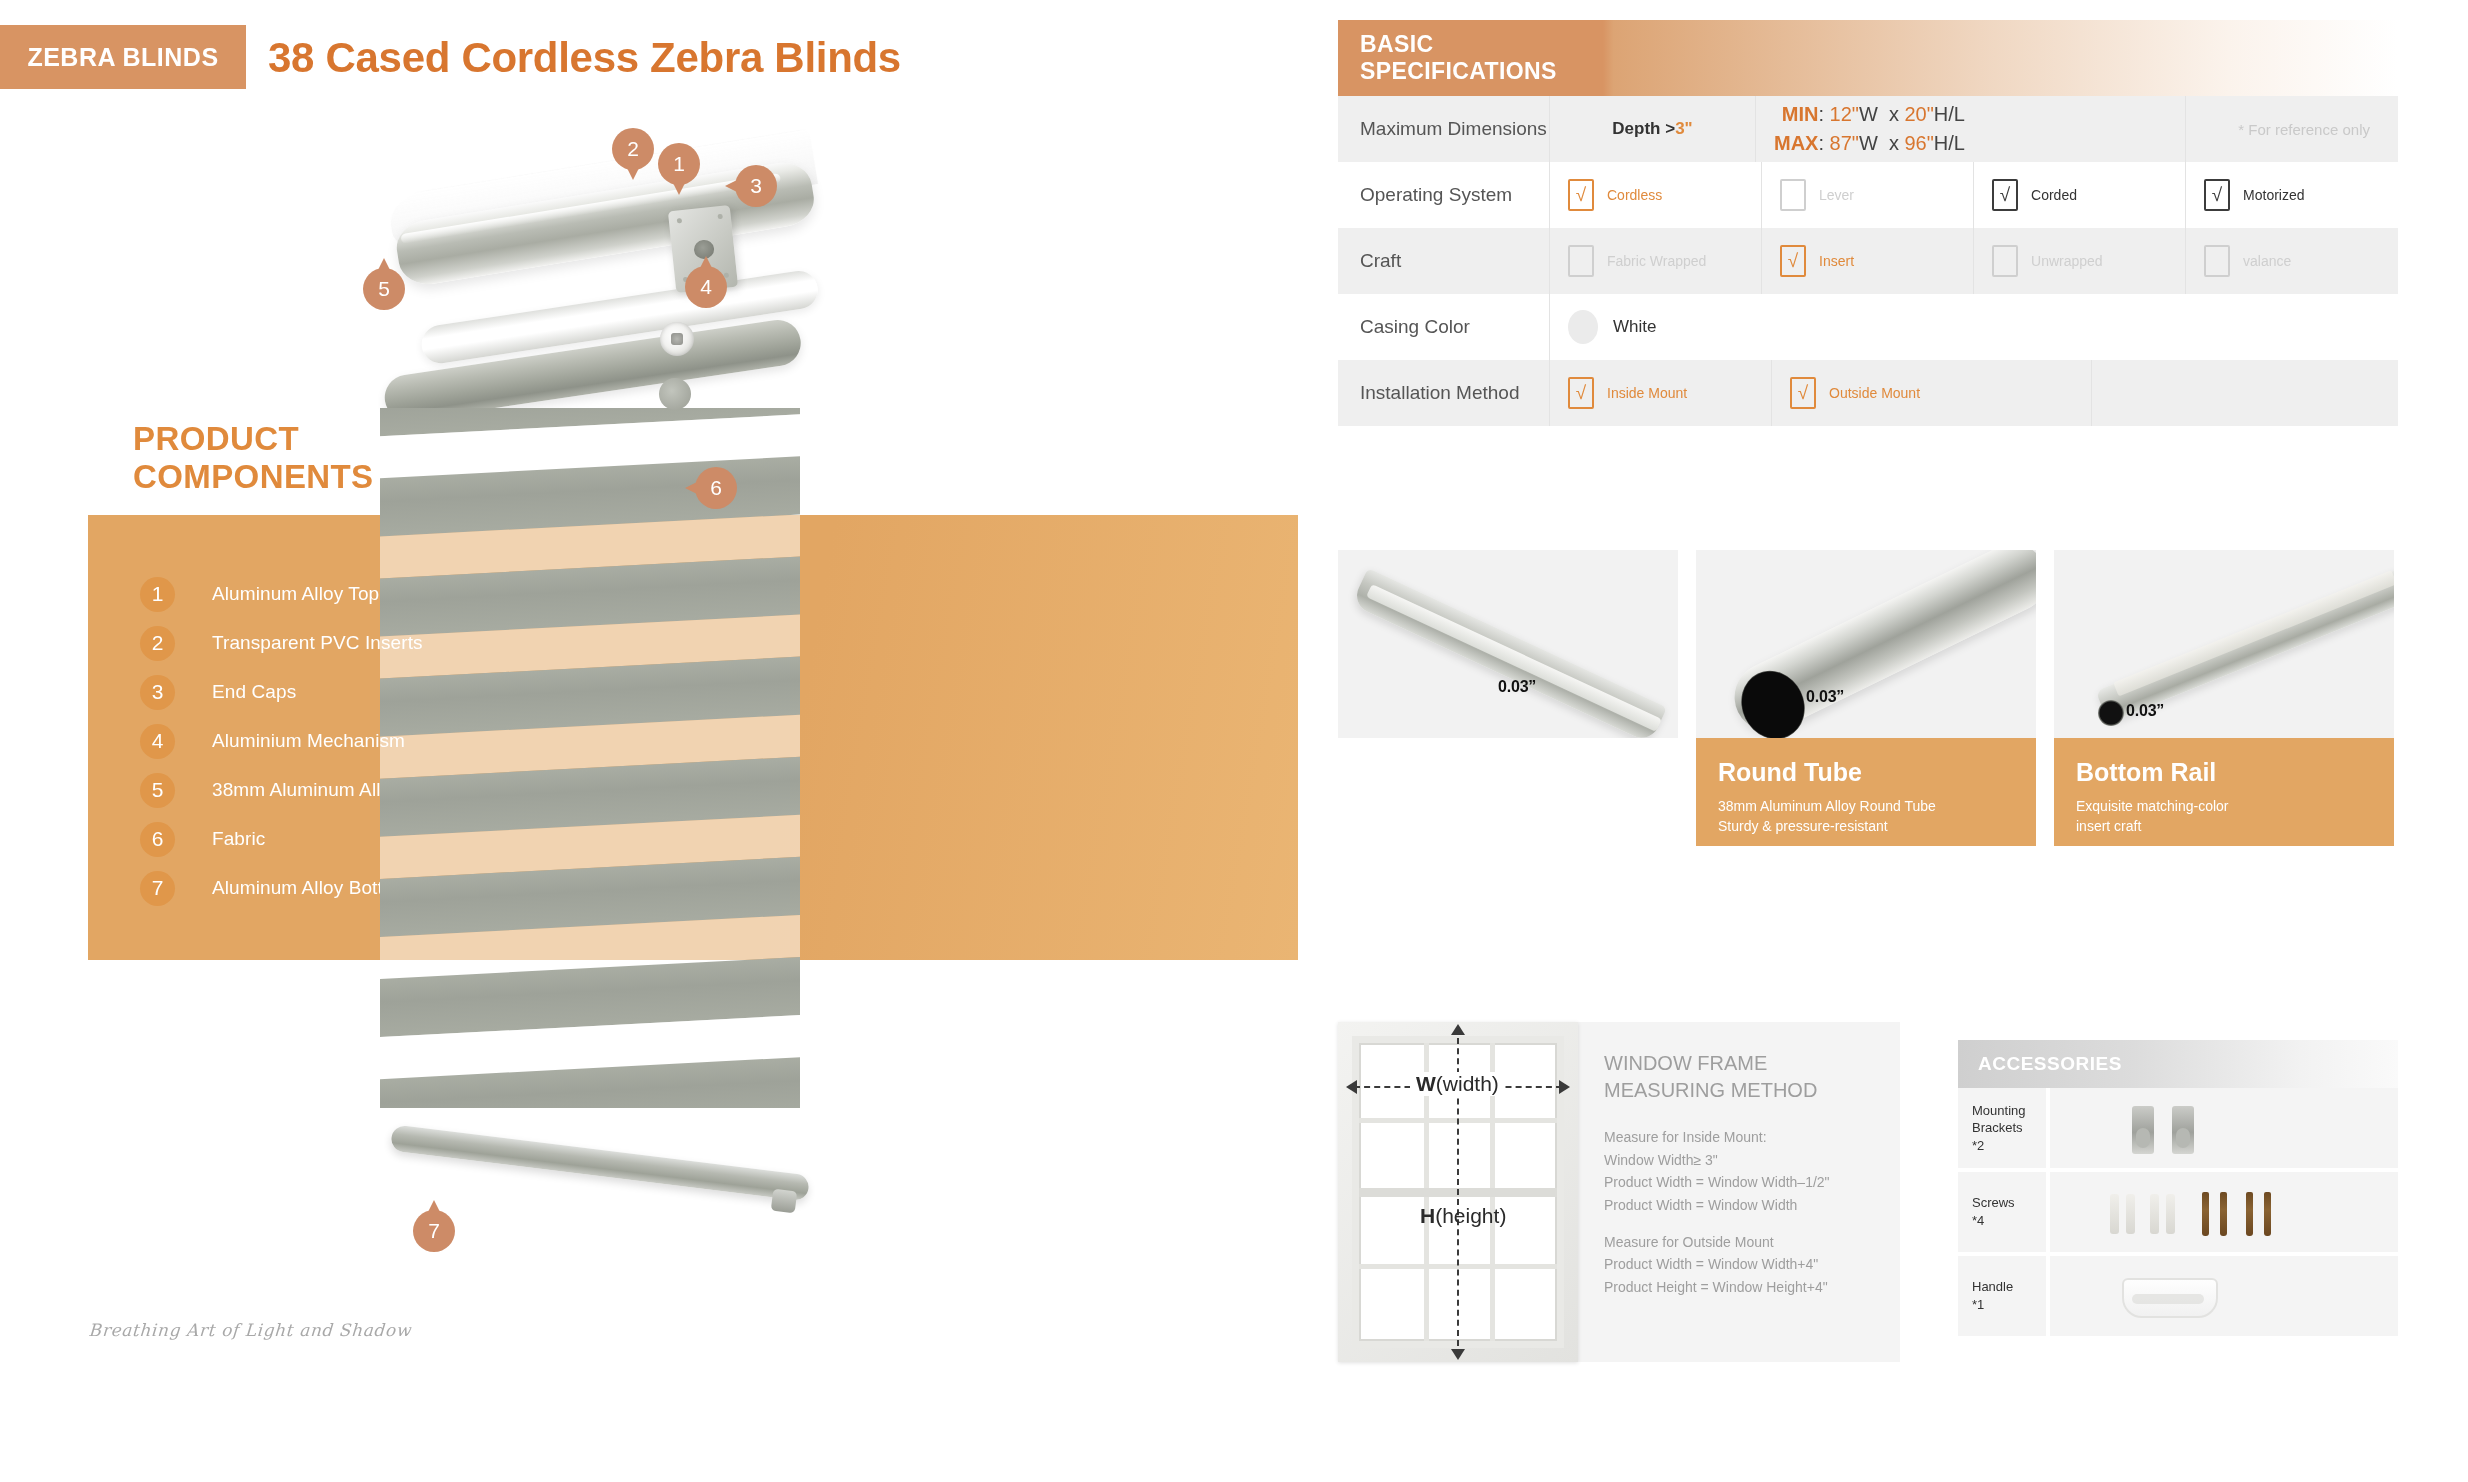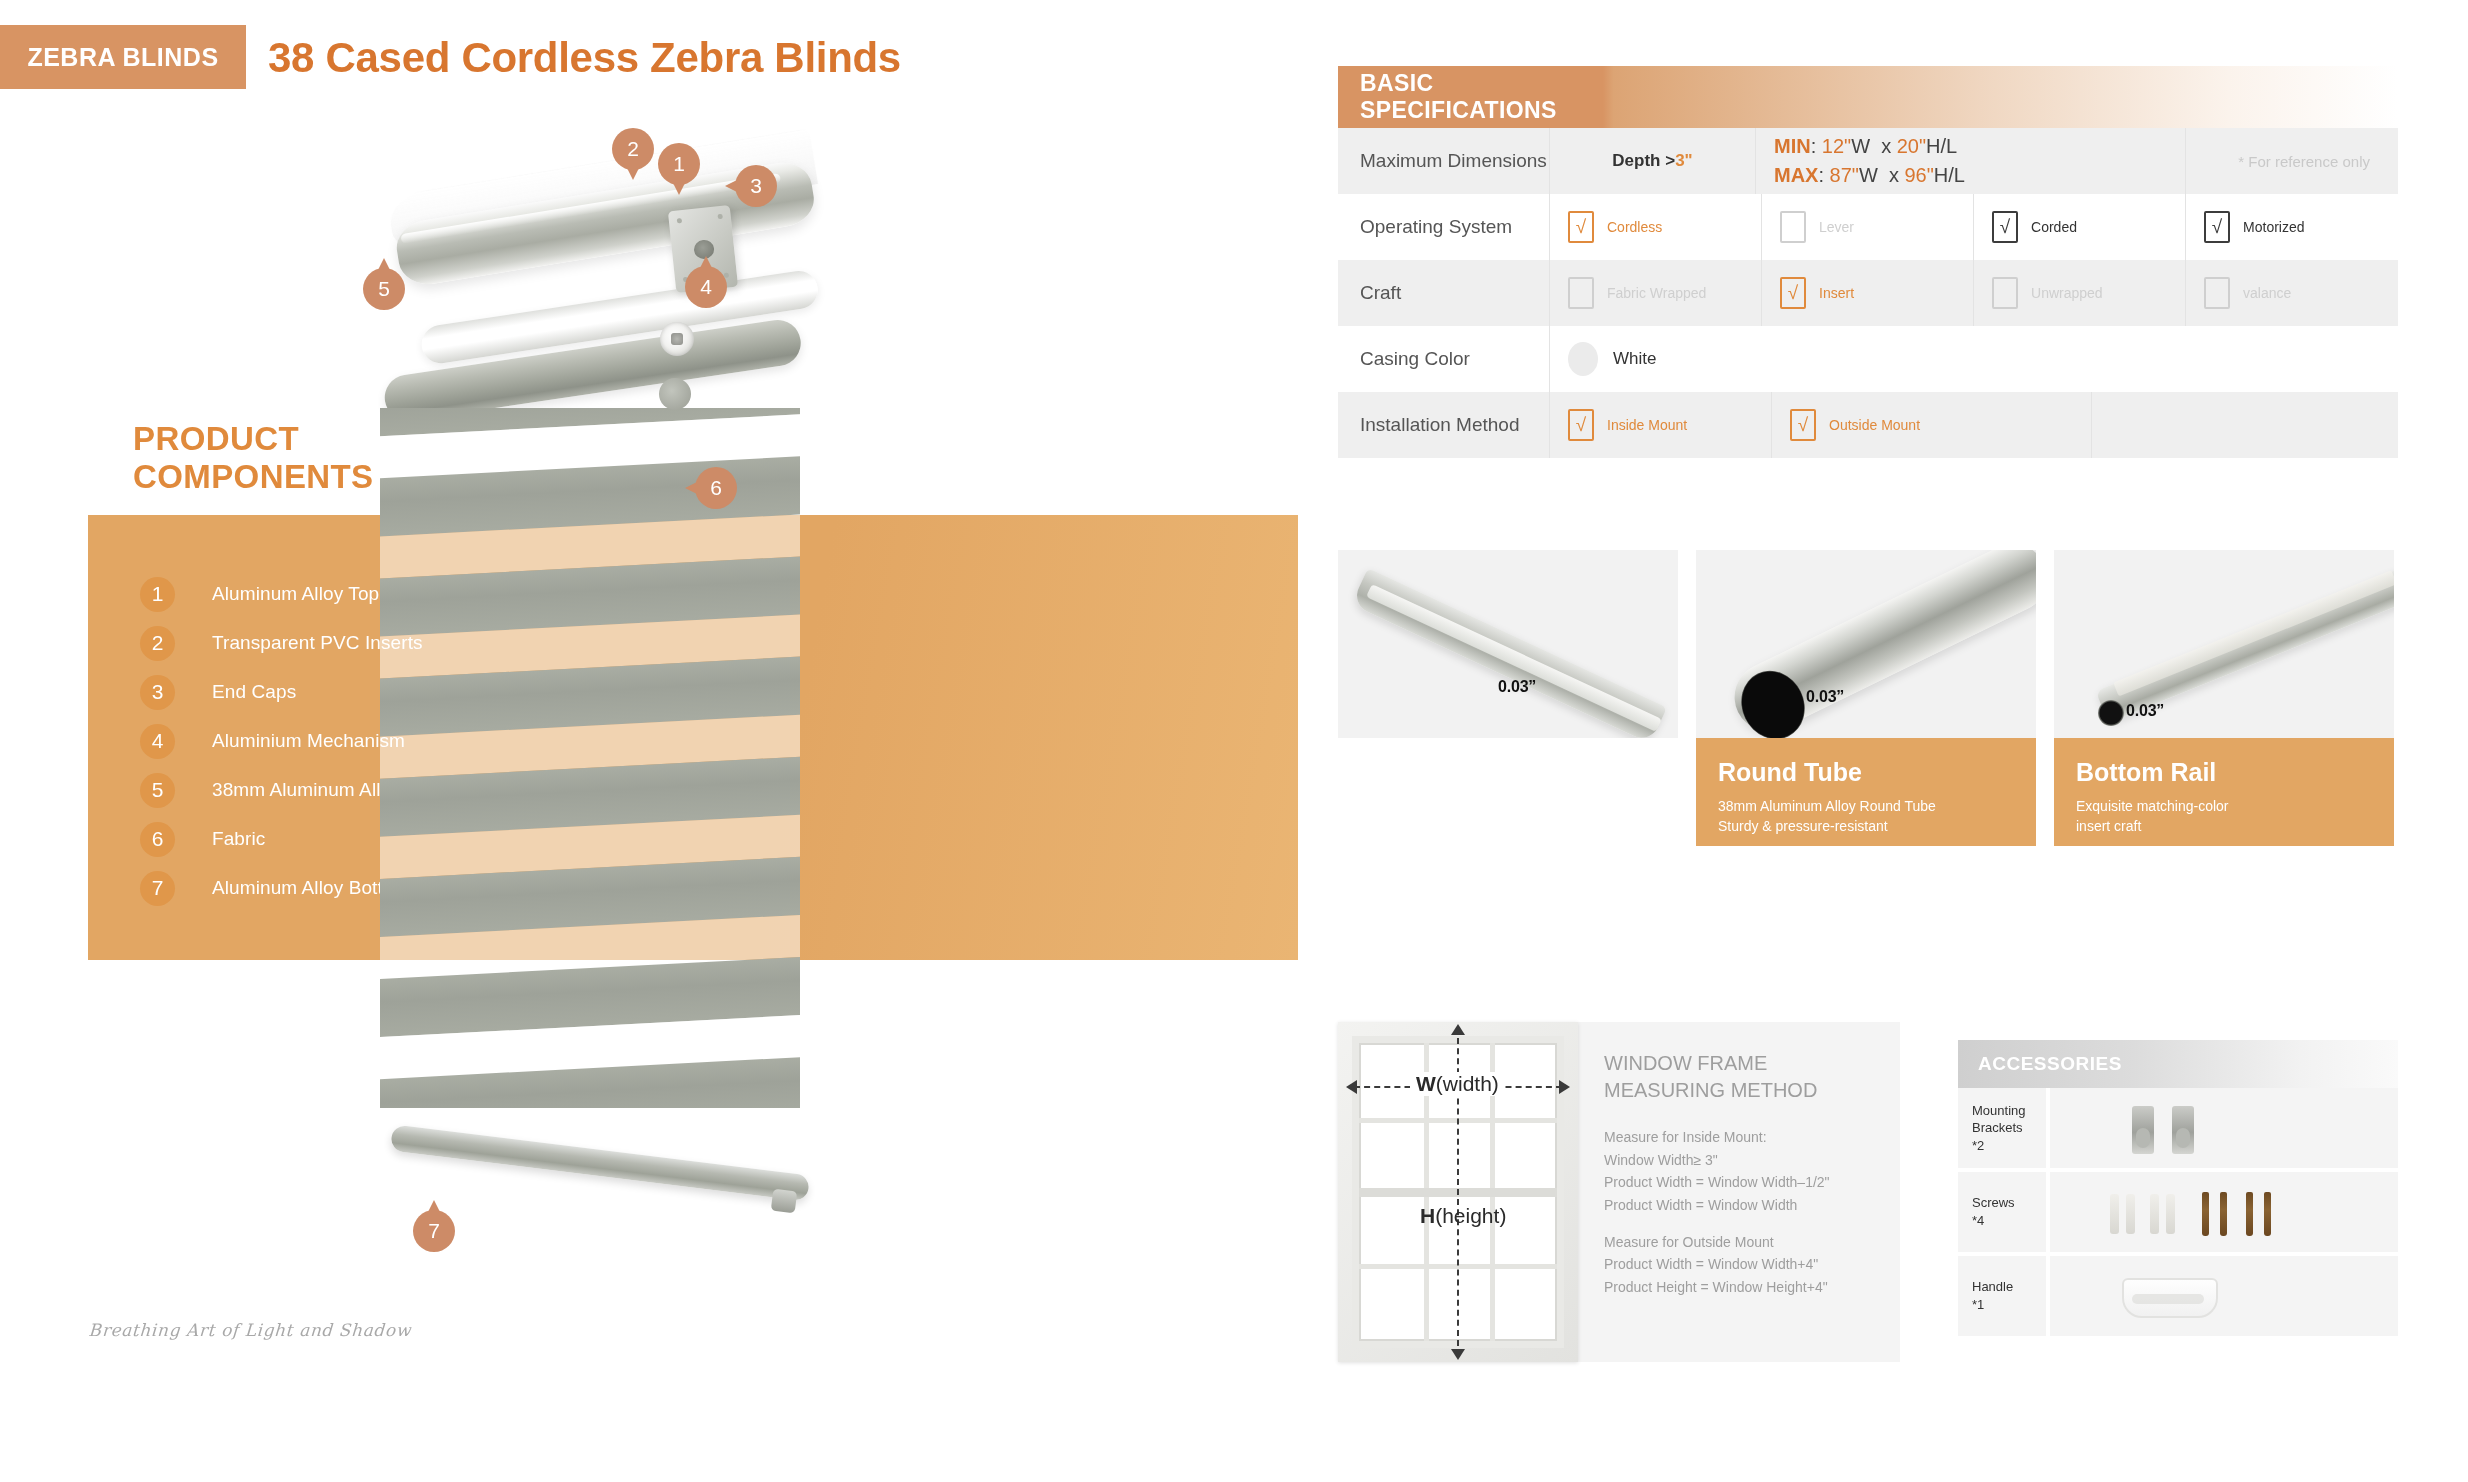--- a/index.html
+++ b/index.html
@@ -182,29 +182,28 @@
     position:absolute; left: 90px; top: 1320px;
     font-family: "DejaVu Serif", serif;
     font-style: italic; font-size: 17px; color:#9a9a9a;
     letter-spacing: .6px; opacity:.85;
     transform: skewX(-6deg);
   }
 
   
   .spec-wrap{ position:absolute; left: 1338px; top: 20px; width: 1060px; }
   .spec-head{
-    display:flex; height: 62px;
+    display:flex; height: 76px;
     background: linear-gradient(90deg,#d89463 0%, #d89463 25%, #dca474 26%, #f0d8c3 62%, #fbf3ec 84%, #ffffff 100%);
-    margin-top: 46px;
   }
   .spec-head .lbl{
     width: 212px; display:flex; align-items:center; padding-left: 22px;
     color:#fff; font-size: 23px; font-weight: bold; letter-spacing:.4px;
   }
-  .spec-row{ display:flex; min-height: 66px; align-items:stretch; }
+  .spec-row{ display:flex; min-height: 66px; align-items:stretch;text-align:right; }
   .spec-row.alt{ background:#efefef; }
   .spec-row.plain{ background:#ffffff; }
   .spec-rowlabel{
     width: 212px; flex:0 0 212px; display:flex; align-items:center;
     padding-left: 22px; color:#555; font-size: 19px; line-height:1.3;
     border-right:1px solid #e3e3e3;
   }
   .spec-cell{
     display:flex; align-items:center; padding: 0 18px;
     border-right:1px solid #e3e3e3; font-size: 17px;

